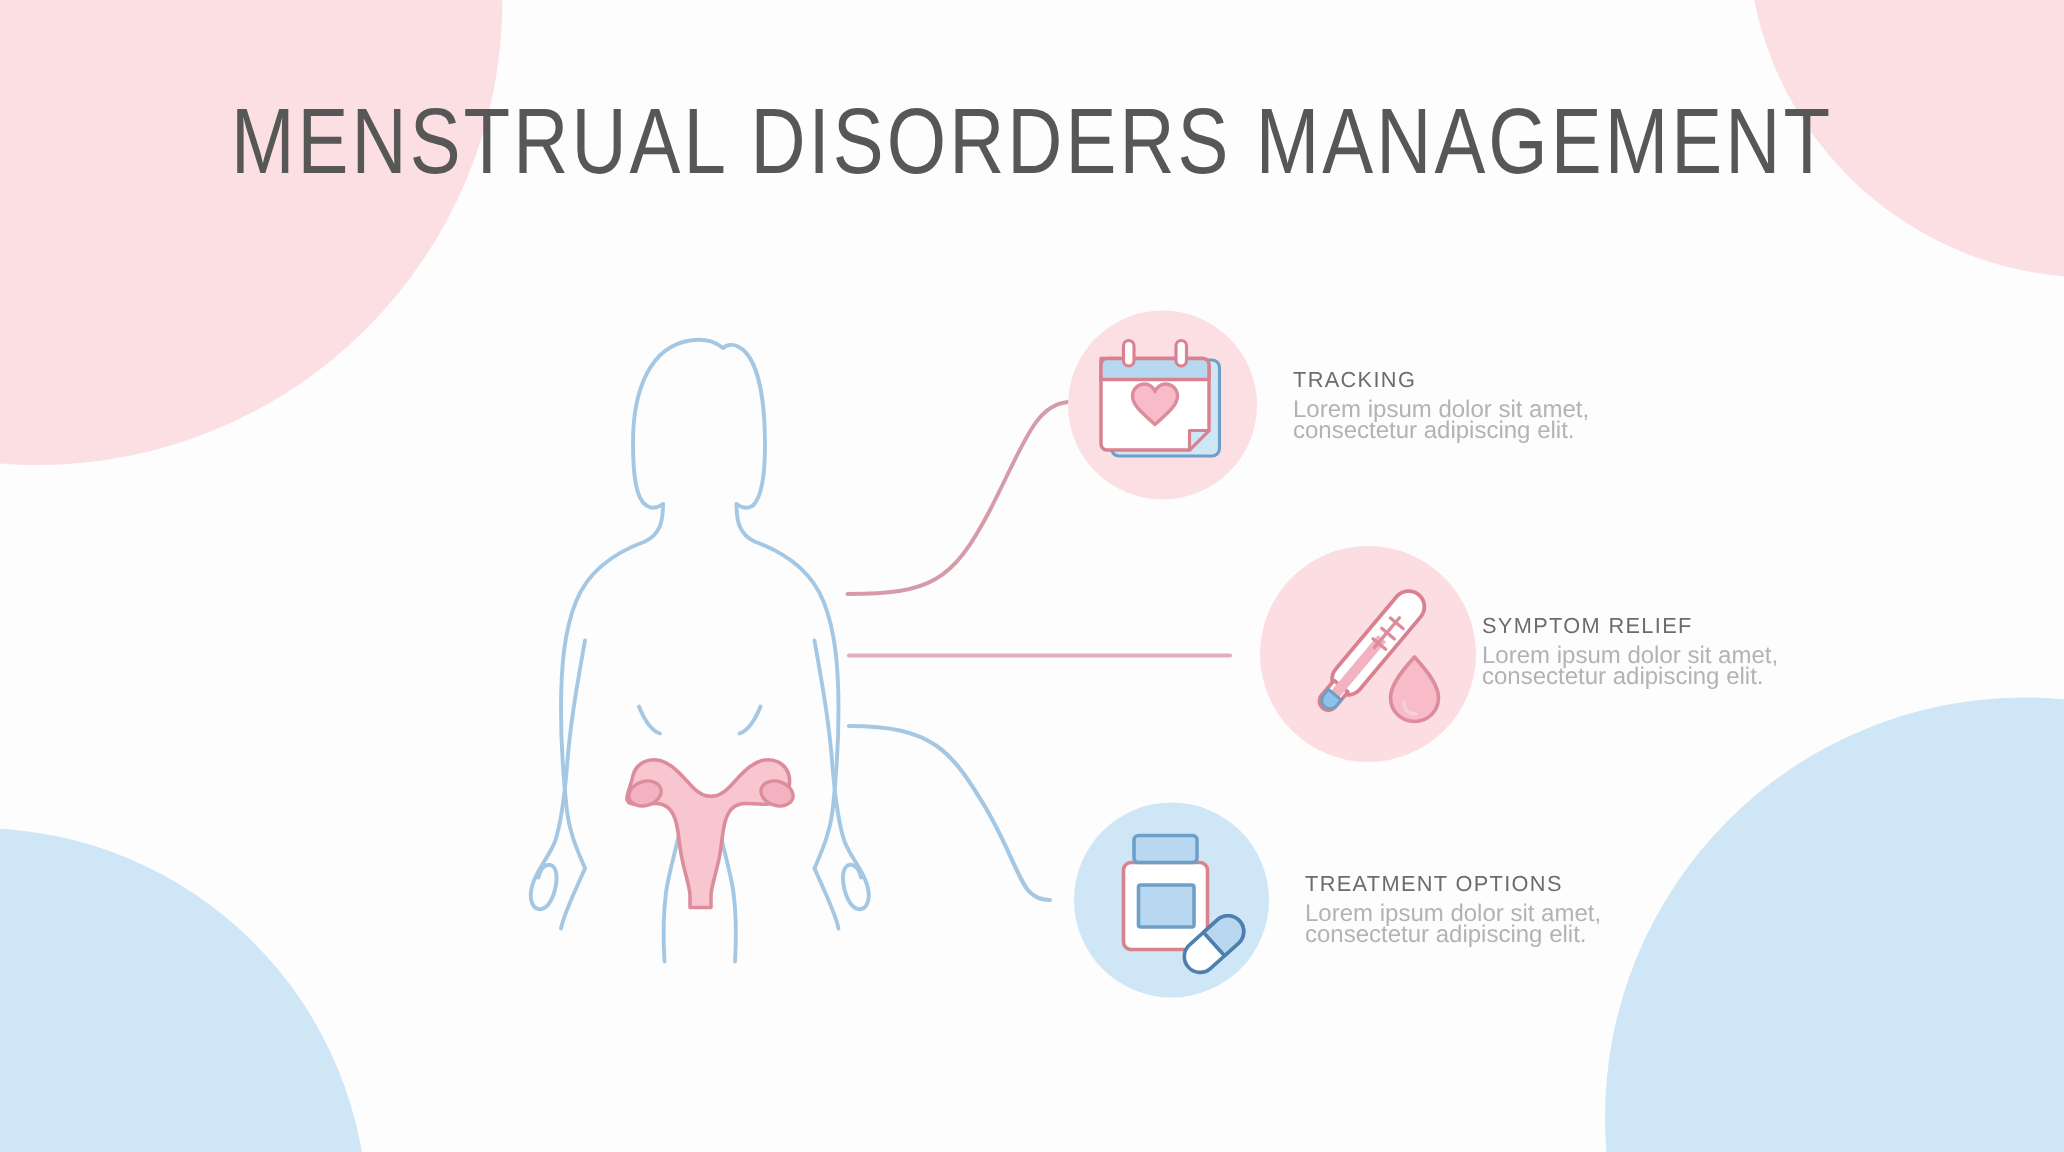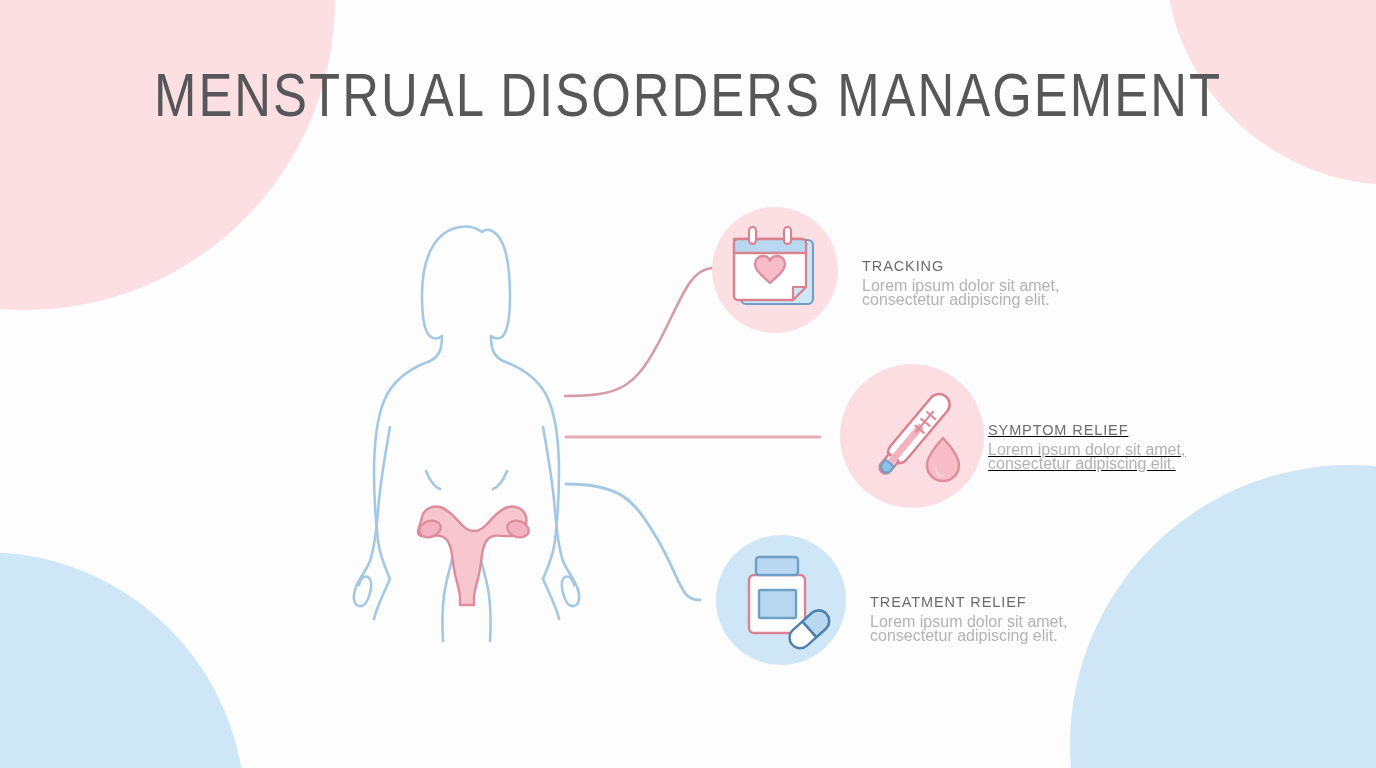--- a/index.html
+++ b/index.html
@@ -78,39 +78,39 @@
   }
   .item-text {
     position: absolute;
   }
   .item-title {
     font-size: 14.5px;
     letter-spacing: 0.9px;
     color: #6c6c6c;
     font-weight: 400;
     white-space: nowrap;
-    margin: 12px 0 5px 0;
+    margin: 0 0 5px 0;
   }
   .item-desc {
     font-size: 16px;
     line-height: 14px;
     color: #b4b2b2;
     white-space: nowrap;
     margin: 0;
   }
 
   
   #item-tracking .icon-circle { left: 712px; top: 207px; width: 126px; height: 126px; }
   #item-tracking .icon-art     { position:absolute; left: 712px; top: 207px; }
   #item-tracking .item-text    { left: 862px; top: 246px; }
 
   
   #item-symptom-relief .icon-circle { left: 840px; top: 364px; width: 144px; height: 144px; }
   #item-symptom-relief .icon-art     { position:absolute; left: 840px; top: 364px; }
-  #item-symptom-relief .item-text    { left: 988px; top: 410px; text-decoration: underline; }
+  #item-symptom-relief .item-text    { left: 988px; top: 410px; }
 
   
   #item-treatment-options .icon-circle { left: 716px; top: 535px; width: 130px; height: 130px; }
   #item-treatment-options .icon-art     { position:absolute; left: 716px; top: 535px; }
   #item-treatment-options .item-text    { left: 870px; top: 582px; }
 </style>
 </head>
 <body>
 
 <div id="stage">
@@ -276,19 +276,19 @@
 
       <rect x="43" y="55" width="37" height="28" rx="1.5" fill="#b7d8f0" stroke="#6f9fc6" stroke-width="2.4"></rect>
 
       <g transform="rotate(-42 93 94)">
         <rect x="70" y="84" width="46" height="21" rx="10.5" fill="#ffffff" stroke="#4f80ad" stroke-width="2.4"></rect>
         <path d="M 93,84 h 12.5 a 10.5,10.5 0 0 1 0,21 H 93 Z" fill="#b7d8f0" stroke="#4f80ad" stroke-width="2.4" stroke-linejoin="round"></path>
         <line x1="93" y1="84" x2="93" y2="105" stroke="#4f80ad" stroke-width="2.2"></line>
       </g>
     </svg>
     <div class="item-text">
-      <p class="item-title">TREATMENT RELIEF</p>
+      <p class="item-title">TREATMENT OPTIONS</p>
       <p class="item-desc">Lorem ipsum dolor sit amet,</p>
       <p class="item-desc">consectetur adipiscing elit.</p>
     </div>
   </div>
 
 </div>
 
 </body></html>

